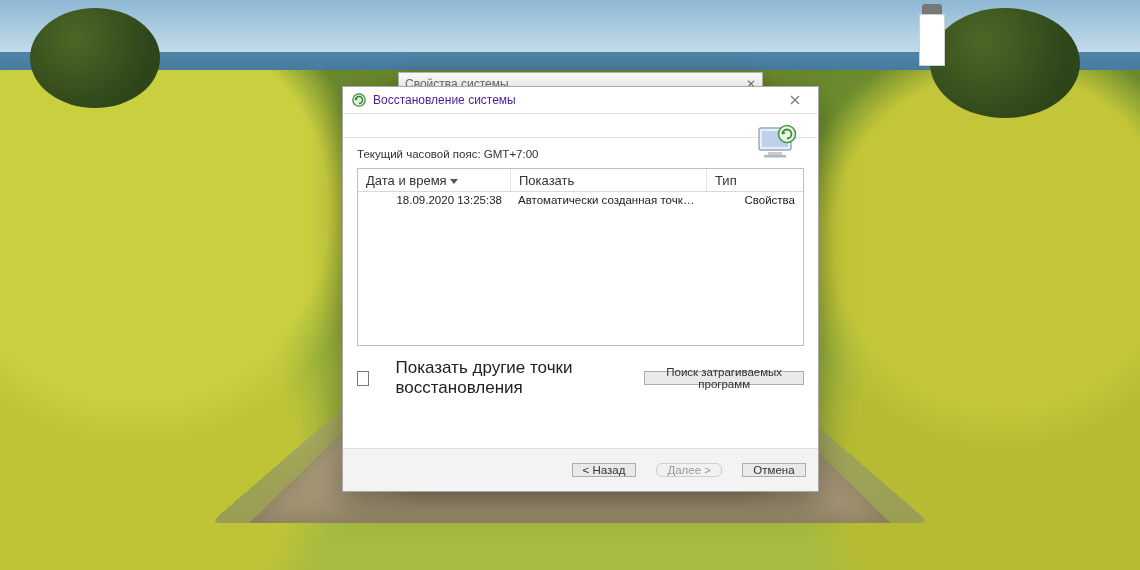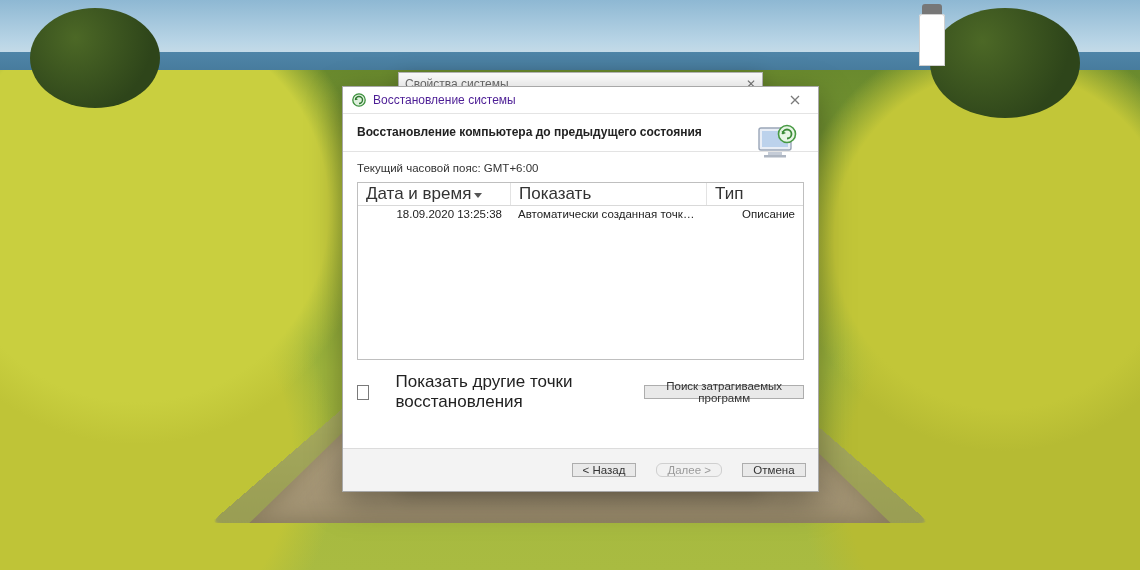--- a/index.html
+++ b/index.html
@@ -53,21 +53,21 @@
         align-items:center;justify-content:center;color:#7a7a7a;border-radius:2px;}
   .header{position:relative;padding:11px 14px 12px 14px;}
   .header .heading{font-weight:600;font-size:12px;color:#222;max-width:360px;}
   .header .bigicon{position:absolute;right:18px;top:8px;}
   .hr{height:1px;background:#e3e3e3;}
   .body{padding:10px 14px 6px 14px;}
   .tz{font-size:11.5px;color:#333;margin-bottom:8px;}
   
   .grid{border:1px solid #bfbfbf;height:176px;background:#fff;}
   .ghead{display:flex;height:22px;background:#fff;border-bottom:1px solid #d9d9d9;}
-  .ghead .col{border-right:1px solid #e3e3e3;padding:3px 8px;font-size:17px;
+  .ghead .col{border-right:1px solid #e3e3e3;padding:3px 8px;font-size:13px;
         color:#333;display:flex;align-items:center;white-space:nowrap;}
   .ghead .col:last-child{border-right:none;}
   .ghead .sort svg{margin-left:3px;}
   .grow{display:flex;height:20px;text-align:right;}
   .grow.sel{background:#fff;}
   .grow .cell{padding:2px 8px;font-size:11.5px;white-space:nowrap;overflow:hidden;
         text-overflow:ellipsis;}
   .c-dt{width:136px;flex:0 0 136px;}
   .c-desc{flex:1 1 auto;min-width:0;}
   .c-type{width:80px;flex:0 0 80px;}
@@ -115,37 +115,36 @@
     </span>
     <span class="title">Восстановление системы</span>
     <span class="close">
       <svg width="10" height="10" viewBox="0 0 10 10">
           <path d="M1 1 L9 9 M9 1 L1 9" stroke="currentColor" stroke-width="1.3"></path>
         </svg>
     </span>
   </div>
 
   <div class="header">
-    <div class="heading">Восстановление компьютера до предыдущего состояния</div>
     <span class="bigicon">
       <svg width="46" height="40" viewBox="0 0 46 40">
         <rect x="5" y="6" width="32" height="22" rx="2" fill="#e9eef6" stroke="#9aa6b8" stroke-width="1.4"></rect>
         <rect x="8" y="9" width="26" height="16" fill="#bcd2ec"></rect>
         <rect x="14" y="30" width="14" height="3" fill="#c5ccd7"></rect>
         <rect x="10" y="33" width="22" height="2.5" fill="#aeb6c2"></rect>
         <circle cx="33" cy="12" r="8.5" fill="#e8f6e6" stroke="#489a44" stroke-width="1.6"></circle>
         <path d="M28.5 12 A4.5 4.5 0 1 1 33 16.5" fill="none" stroke="#3c8b38" stroke-width="1.8"></path>
         <path d="M27.6 8.8 L28.6 12.6 L32 11 Z" fill="#3c8b38"></path>
       </svg>
     </span>
   </div>
   <div class="hr"></div>
 
   <div class="body">
-    <div class="tz">Текущий часовой пояс: GMT+6:00</div>
+    <div class="tz">Текущий часовой пояс: GMT+7:00</div>
 
     <div class="grid">
       <div class="ghead">
         <div class="col c-dt">
           <span>Дата и время</span>
           <span class="sort">
             <svg width="8" height="6" viewBox="0 0 8 6">
                 <path d="M0 0 L8 0 L4 5 Z" fill="#555"></path>
               </svg>
           </span>
@@ -153,21 +152,21 @@
         <div class="col c-desc">
           <span>Показать</span>
         </div>
         <div class="col c-type">
           <span>Тип</span>
         </div>
       </div>
       <div class="grow sel">
         <div class="cell c-dt">18.09.2020 13:25:38</div>
         <div class="cell c-desc">Автоматически созданная точка восстановле…</div>
-        <div class="cell c-type">Описание</div>
+        <div class="cell c-type">Свойства</div>
       </div>
     </div>
 
     <div class="below">
       <span class="checkbox"></span>
       <span class="chk-label">Показать другие точки восстановления</span>
       <button class="btn scan">Поиск затрагиваемых программ</button>
     </div>
   </div>
 

